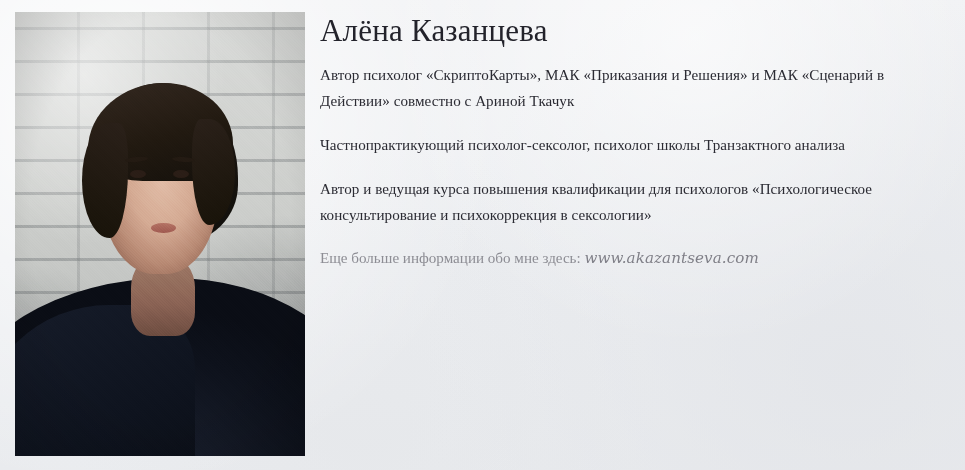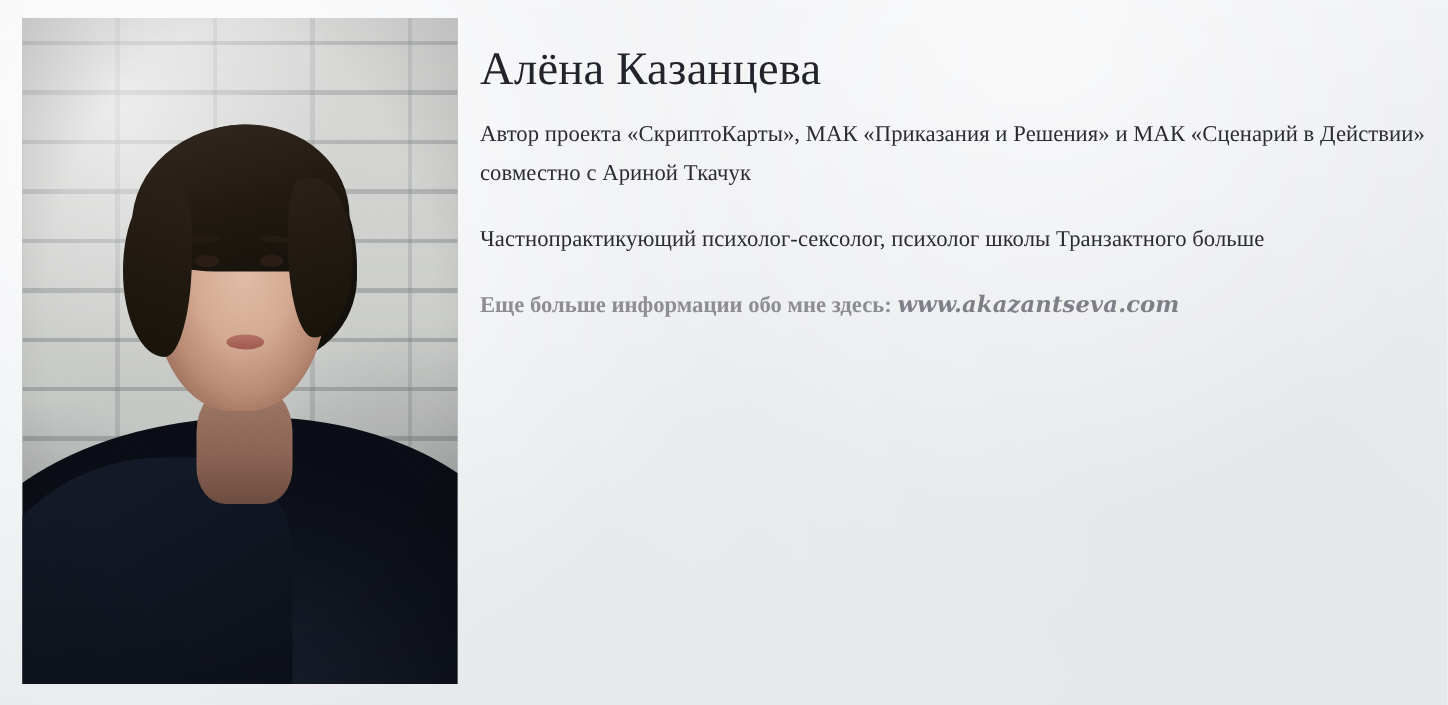--- a/index.html
+++ b/index.html
@@ -188,21 +188,20 @@
     inset: 0;
     background: radial-gradient(ellipse 86% 86% at 50% 46%, rgba(0,0,0,0) 52%, rgba(0,0,0,0.22) 100%);
   }
 
   
   #content {
     position: absolute;
     left: 320px;
     top: 14px;
     width: 636px;
-    margin-top: 15px;
   }
   #page-title {
     margin: 0 0 14px 0;
     font-family: "Liberation Serif", "DejaVu Serif", serif;
     font-size: 31px;
     line-height: 34px;
     font-weight: 400;
     letter-spacing: 0.2px;
     color: #23232b;
   }
@@ -214,21 +213,20 @@
     color: #2b2b33;
     letter-spacing: 0.05px;
   }
   .bio-para:last-of-type { margin-bottom: 0; }
   #footer-line {
     margin: 12px 0 0 0;
     font-family: "Liberation Serif", "DejaVu Serif", serif;
     font-size: 15.1px;
     line-height: 24px;
     color: #8d8d94;
-    font-weight: bold;
   }
   #footer-url {
     font-family: "DejaVu Serif", "Liberation Serif", serif;
     font-style: italic;
     color: #7f7f87;
     letter-spacing: 0.1px;
   }
 </style>
 </head>
 <body>
@@ -254,24 +252,25 @@
       <div class="lips"></div>
       <div class="photo-grain"></div>
       <div class="photo-vignette"></div>
     </div>
   </div>
 
   <div id="content">
 
     <h1 id="page-title">Алёна Казанцева</h1>
 
-    <p class="bio-para">Автор проекта «СкриптоКарты», МАК «Приказания и Решения» и МАК «Сценарий в Действии» совместно с Ариной Ткачук</p>
-
-    <p class="bio-para">Частнопрактикующий психолог-сексолог, психолог школы Транзактного больше</p>
-
+    <p class="bio-para">Автор психолог «СкриптоКарты», МАК «Приказания и Решения» и МАК «Сценарий в Действии» совместно с Ариной Ткачук</p>
+
+    <p class="bio-para">Частнопрактикующий психолог-сексолог, психолог школы Транзактного анализа</p>
+
+    <p class="bio-para">Автор и ведущая курса повышения квалификации для психологов «Психологическое консультирование и психокоррекция в сексологии»</p>
 
 
 
     <p id="footer-line">
       <span>Еще больше информации обо мне здесь: </span><span id="footer-url">www.akazantseva.com</span>
     </p>
 
   </div>
 </div>
 

